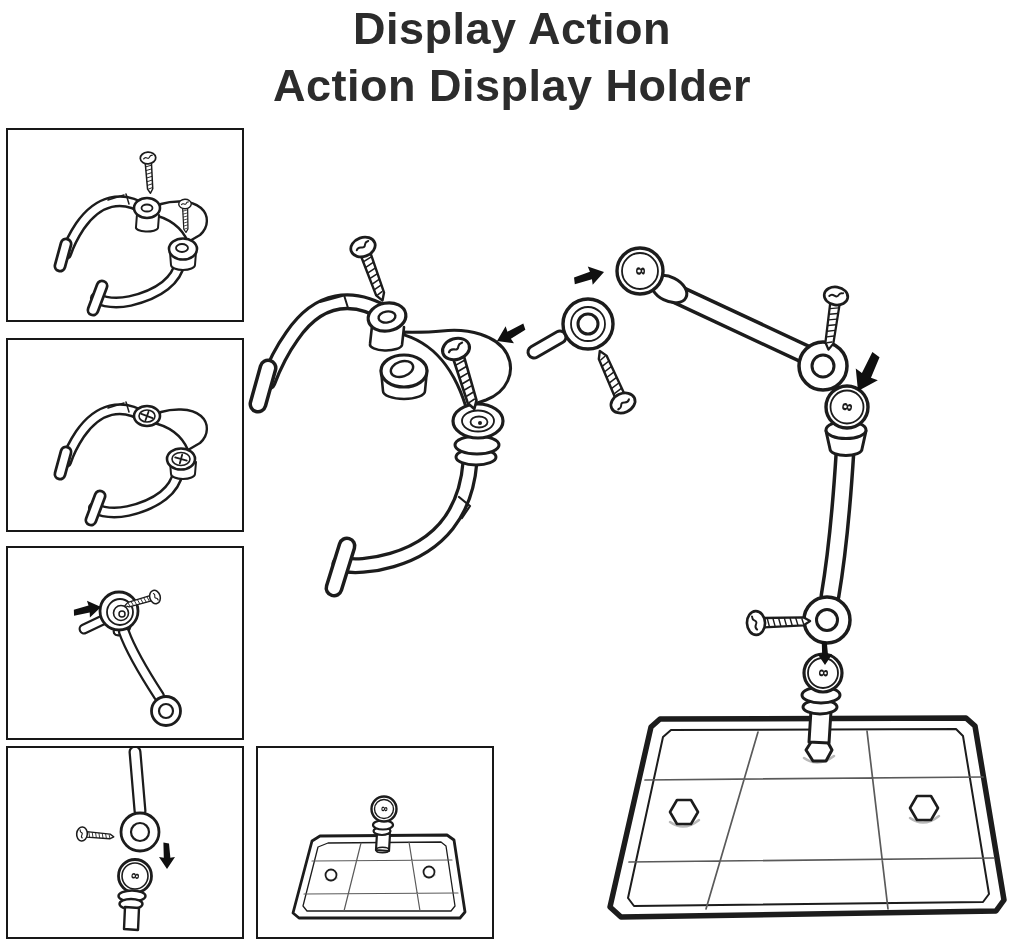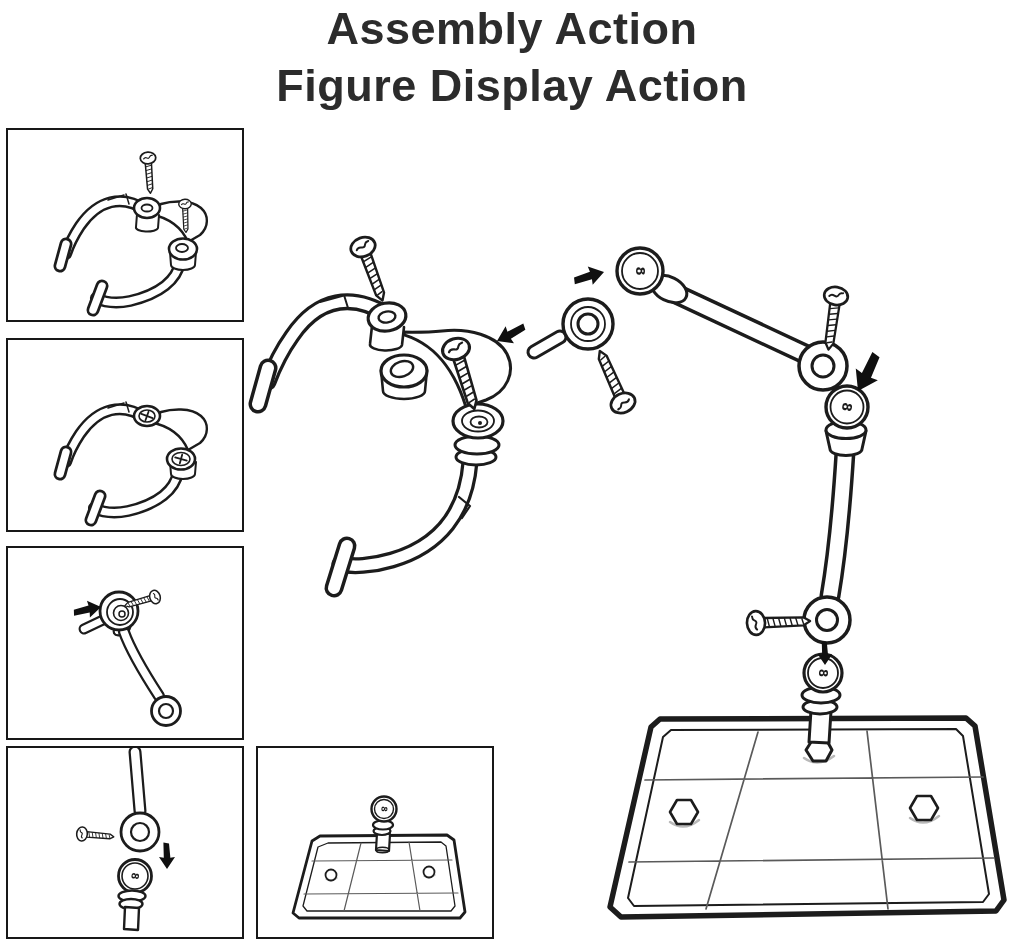--- a/index.html
+++ b/index.html
@@ -46,22 +46,22 @@
         <path class="o" stroke-width="2.4" d="M -5 8 L -4.2 50 L 0 57 L 4.2 50 L 5 8 Z"></path>
         <path class="l" stroke-width="1.5" d="M -4.4 14 L 4.4 12 M -4.3 20 L 4.3 18 M -4.2 26 L 4.2 24 M -4.1 32 L 4.1 30 M -4 38 L 4 36 M -3.8 44 L 3.8 42 M -2.5 50 L 2.5 48.5"></path>
         <ellipse class="o" stroke-width="2.8" cx="0" cy="0" rx="12.5" ry="9.5"></ellipse>
         <path class="l" stroke-width="2" d="M -7 1 C -3 -4.5 0 4.5 3 -2 C 4.4 -4.6 6.2 -3.2 7 -4"></path>
       </g>
       <path id="arrow" class="blk" d="M 0 0 L -15 -10 L -14.2 -4.2 L -32 -2.5 L -33 4.5 L -14.2 4 L -15 10 Z"></path>
     </defs>
   </svg>
 
   <div class="title">
-    <span>Assembly Action</span>
-    <span>Figure Display Action</span>
+    <span>Display Action</span>
+    <span>Action Display Holder</span>
   </div>
 
   <svg class="main-art" viewBox="0 0 1024 939">
 
     <g>
       <path class="o" stroke-width="5.5" d="M 660 719 L 966 718 L 975 726 L 1004 900 L 996 911 L 621 917 L 610 907 L 651 727 Z"></path>
       <path class="l" stroke-width="2" d="M 671 730 L 956 729 L 963 736 L 989 894 L 983 902 L 634 906 L 628 898 L 663 737 Z"></path>
       <path class="grid" stroke-width="1.7" d="M 645 780 L 983 777 M 629 862 L 994 858 M 758 732 L 706 909 M 867 731 L 888 909"></path>
       <g>
         <path class="shadow" stroke-width="2.5" d="M 670 822 Q 684 832 699 820"></path>

